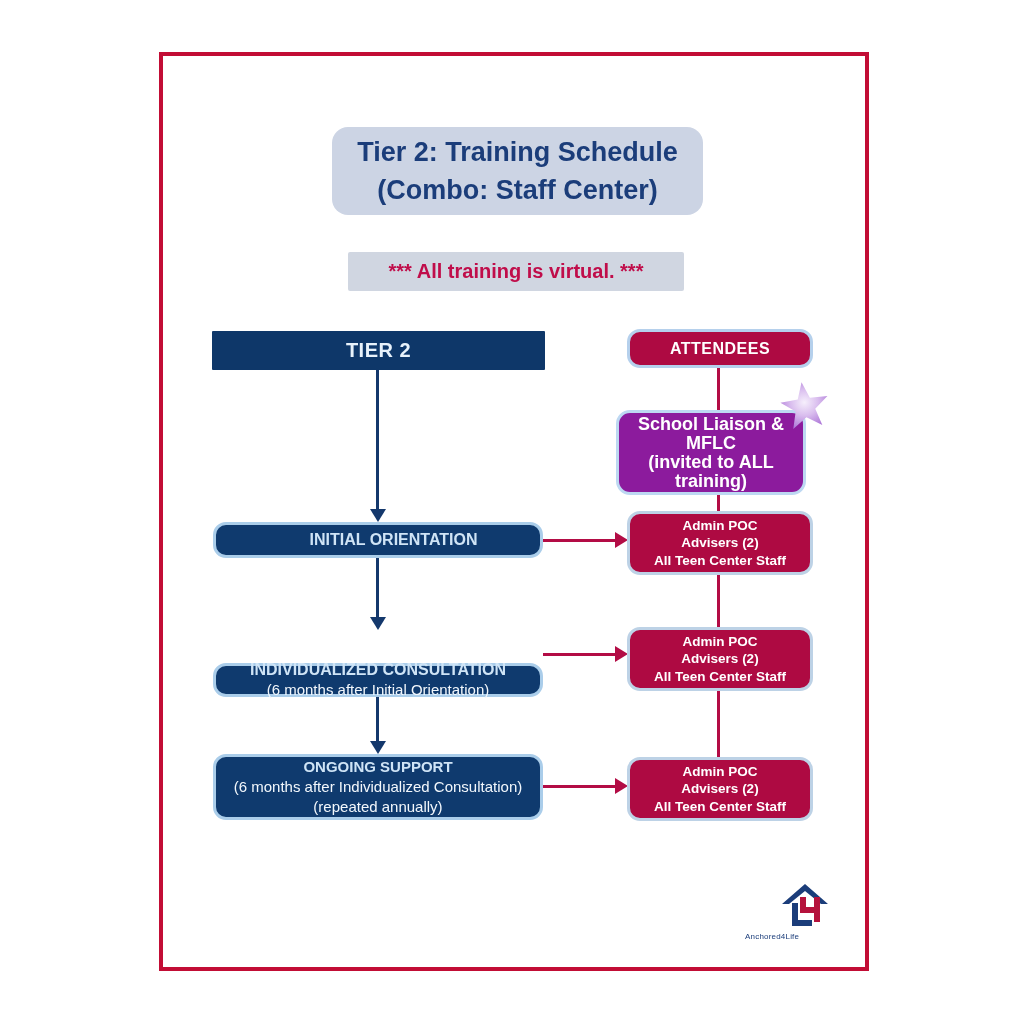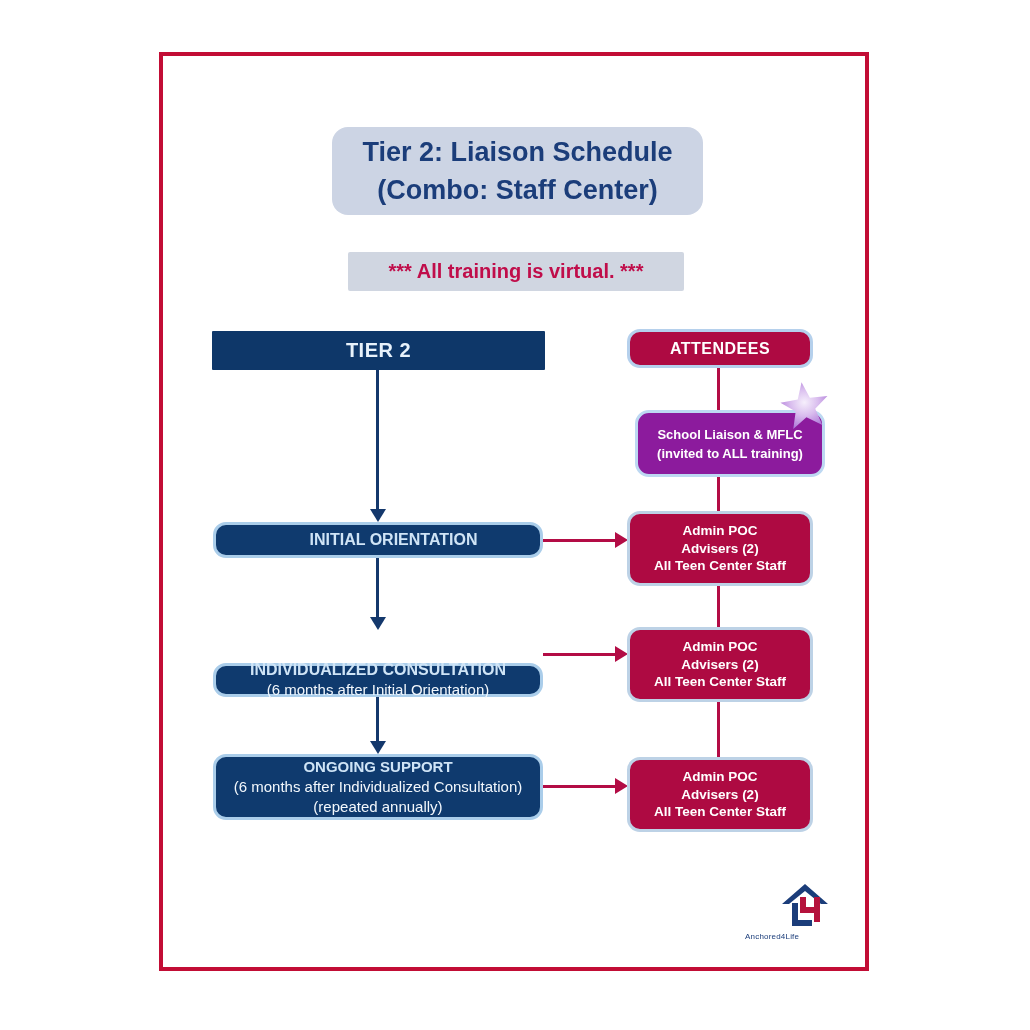--- a/index.html
+++ b/index.html
@@ -13,33 +13,33 @@
   .title-box{left:169px;top:71px;width:371px;height:88px;background:#ccd4e4;border-radius:16px;
              color:#1b3d7a;font-weight:bold;font-size:27px;line-height:38px;}
   .notice-box{left:185px;top:196px;width:336px;height:39px;background:#d0d6e1;border-radius:2px;
               color:#c00d4a;font-weight:bold;font-size:20px;}
 
   .tier-header{left:49px;top:275px;width:333px;height:39px;background:#0e3769;border-radius:1px;
                color:#e8f2fb;font-weight:bold;font-size:20px;letter-spacing:.5px;z-index:2;}
   .attendees-header{left:464px;top:273px;width:186px;height:39px;background:#ae0a42;border-radius:13px;
                border:3px solid #b5d0ec;color:#ffffff;font-weight:bold;font-size:16px;letter-spacing:.5px;z-index:2;}
 
-  .purple-box{left:472px;top:354px;width:190px;height:67px;background:#8c1b9d;border-radius:14px;
-              border:3px solid #bdd8f2;color:#ffffff;font-weight:bold;font-size:13px;line-height:19px;z-index:2;}
+  .purple-box{left:453px;top:354px;width:190px;height:85px;background:#8c1b9d;border-radius:14px;
+              border:3px solid #bdd8f2;color:#ffffff;font-weight:bold;font-size:18px;line-height:19px;z-index:2;}
 
   .step-box{left:50px;width:330px;background:#0f3a6e;border:3px solid #aacdea;border-radius:13px;
             color:#eef5fb;z-index:2;}
   .step-title{font-weight:bold;font-size:16px;color:#cfe4f6;line-height:20px;}
   .step-sub{font-weight:normal;font-size:15px;color:#f2f7fc;line-height:20px;}
   .io{top:466px;height:36px;padding-left:31px;}
   .ic{top:574px;height:34px;margin-top:33px;}
   .os{top:698px;height:66px;}
   .os .step-title{font-size:15px;}
 
-  .attendee-box{left:464px;width:186px;height:75px;background:#ae0a42;border:3px solid #bdd2e6;border-radius:13px;
+  .attendee-box{left:464px;width:186px;height:64px;background:#ae0a42;border:3px solid #bdd2e6;border-radius:13px;
                 color:#ffffff;font-weight:bold;font-size:13.5px;line-height:17.5px;z-index:2;}
   .ab1{top:455px;} .ab2{top:571px;} .ab3{top:701px;}
 
   .vline-navy{left:213px;width:3px;background:#14386c;z-index:1;}
   .v1{top:314px;height:140px;} .v2{top:502px;height:60px;} .v3{top:624px;height:62px;}
   .head-down{width:0;height:0;border-left:8px solid transparent;border-right:8px solid transparent;
              border-top:13px solid #14386c;left:206.5px;z-index:1;}
   .hd1{top:453px;} .hd2{top:561px;} .hd3{top:685px;}
 
   .vline-crimson{left:554px;width:2.5px;top:312px;height:390px;background:#b30c45;z-index:0;}
@@ -54,21 +54,21 @@
   .logo-caption{left:582px;top:876px;width:120px;text-align:left;color:#1b3d7a;
                 font-weight:normal;font-size:8px;letter-spacing:.2px;}
 </style>
 </head>
 <body>
 
 <div class="canvas">
   <div class="page">
 
     <div class="abs center-text title-box">
-      <div>Tier 2: Liaison Schedule</div>
+      <div>Tier 2: Training Schedule</div>
       <div>(Combo: Staff Center)</div>
     </div>
 
     <div class="abs center-text notice-box">
       <div>*** All training is virtual. ***</div>
     </div>
 
     <div class="abs center-text tier-header">
       <div>TIER 2</div>
     </div>

